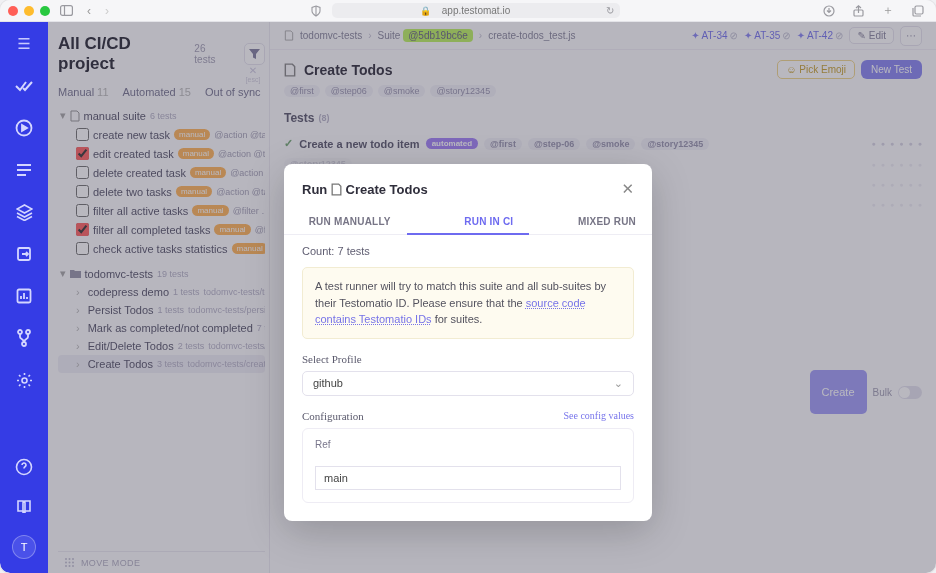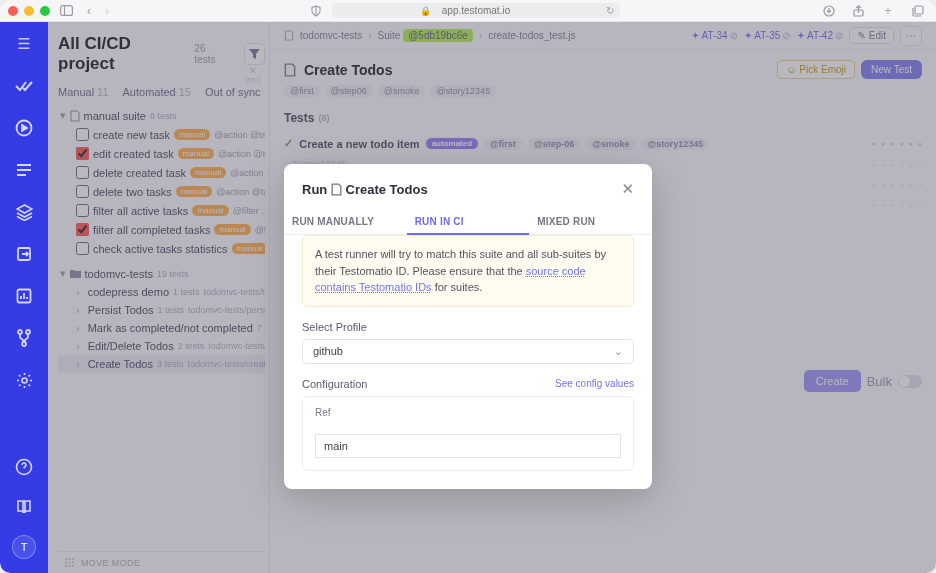--- a/index.html
+++ b/index.html
@@ -53,36 +53,36 @@
   .new-test { background: #8b88f2; color: #fff; border-radius: 6px; padding: 3px 10px; font-size: 10px; border: none; }
   .suite-tags { padding: 0 14px 8px; display: flex; gap: 5px; }
   .pill { font-size: 9px; background: #f2f1f8; color: #9a97b0; border-radius: 8px; padding: 1px 6px; text-align: center; }
   .tests-block { padding: 6px 14px; font-weight: bold; }
   .tests-title { font-size: 12px; color: #5d5b6f; display: flex; align-items: center; gap: 4px; margin-bottom: 8px; }
   .tests-title .ct { font-size: 9px; color: #b9b6c9; }
   .test-row { display: flex; align-items: center; gap: 6px; font-size: 11px; color: #5e5c70; padding: 4px 0; }
   .auto-badge { background: #a585f7; color: #fff; font-size: 8px; padding: 1px 6px; border-radius: 7px; }
   .test-row .dots5 { margin-left: auto; display: flex; gap: 5px; color: #d7d5e3; font-size: 7px; }
   .create-row { display: flex; justify-content: flex-end; padding: 150px 14px 0; gap: 6px; align-items: center; }
-  .create-btn { background: #a39ff8; color: #fff; border: none; border-radius: 5px; padding: 5px 12px; font-size: 11px; }
-  .bulk { font-size: 13px; color: #a4a1b6; }
+  .create-btn { background: #a39ff8; color: #fff; border: none; border-radius: 5px; padding: 16px 12px; font-size: 11px; }
+  .bulk { font-size: 10px; color: #a4a1b6; }
   .toggle { width: 24px; height: 13px; background: #e4e2ee; border-radius: 7px; position: relative; }
   .toggle::after { content: ''; width: 11px; height: 11px; background: #fff; border-radius: 50%; position: absolute; top: 1px; left: 1px; }
   .overlay { position: absolute; inset: 22px 0 0 48px; background: rgba(55,53,72,0.35); }
   .modal { position: absolute; left: 284px; top: 164px; width: 368px; background: #fff; border-radius: 8px; box-shadow: 0 10px 40px rgba(0,0,0,0.2); padding: 16px 18px 18px; }
   .modal-head { display: flex; align-items: center; font-size: 13px; font-weight: 700; color: #2f2e3b; }
   .modal-head .x { margin-left: auto; color: #888; font-size: 15px; font-weight: 400; cursor: pointer; }
   .modal-tabs { display: flex; font-size: 10px; font-weight: 600; color: #777586; margin: 12px -18px 0; }
-  .modal-tabs div { flex: 1; text-align: left; padding: 6px 8px; letter-spacing: 0.02em; }
+  .modal-tabs div { flex: 1; text-align: right; padding: 6px 16px; letter-spacing: 0.02em; }
   .modal-tabs .active { color: #6e6bf0; border-bottom: 2px solid #6e6bf0; }
   .modal-tabs .plain { border-bottom: 1px solid #eeedf4; }
   .count { font-size: 11px; color: #5f5d71; margin: 10px 0; }
   .info-box { background: #fefbf0; border: 1px solid #f2ecd2; border-radius: 5px; padding: 10px 12px; font-size: 11px; color: #53525e; line-height: 1.5; }
   .info-box a { color: #7673e8; text-decoration: underline dotted; }
-  .fld-label { font-size: 11px; color: #5b5a6d; margin: 14px 0 6px; display: flex; }
+  .fld-label { font-size: 11px; color: #5b5a6d; margin: 14px 0 6px; display: flex; font-family: Liberation Serif, serif; }
   .fld-label .link { margin-left: auto; color: #7774eb; font-size: 10px; }
   .select { border: 1px solid #e3e1ec; border-radius: 5px; padding: 5px 10px; font-size: 11px; color: #444; display: flex; align-items: center; }
   .select .chev { margin-left: auto; color: #999; }
   .config-box { border: 1px solid #eeecf4; border-radius: 6px; padding: 10px 12px 12px; margin-top: 6px; }
   .config-box .lbl { font-size: 10px; color: #79778c; margin-bottom: 16px; }
   .txt-input { width: 100%; border: 1px solid #e3e1ec; border-radius: 0; padding: 5px 8px; font-size: 11px; color: #444; }
   svg { display: block; }
 </style>
 </head>
 <body>
@@ -471,20 +471,21 @@
         <path d="M1 1h6l2 2v8H1z"></path>
       </svg>&nbsp;
     <span>Create Todos</span>
     <span class="x">✕</span>
   </div>
   <div class="modal-tabs">
     <div class="plain">RUN MANUALLY</div>
     <div class="active">RUN IN CI</div>
     <div class="plain">MIXED RUN</div>
   </div>
+  <div class="count">Count: 7 tests</div>
   <div class="info-box">
     <span>A test runner will try to match this suite and all sub-suites by their Testomatio ID. Please ensure that the </span><a>source code contains Testomatio IDs</a><span> for suites.</span>
   </div>
   <div class="fld-label">Select Profile</div>
   <div class="select">
     <span>github</span>
       <span class="chev">⌄</span>
   </div>
   <div class="fld-label">
     <span>Configuration</span>

